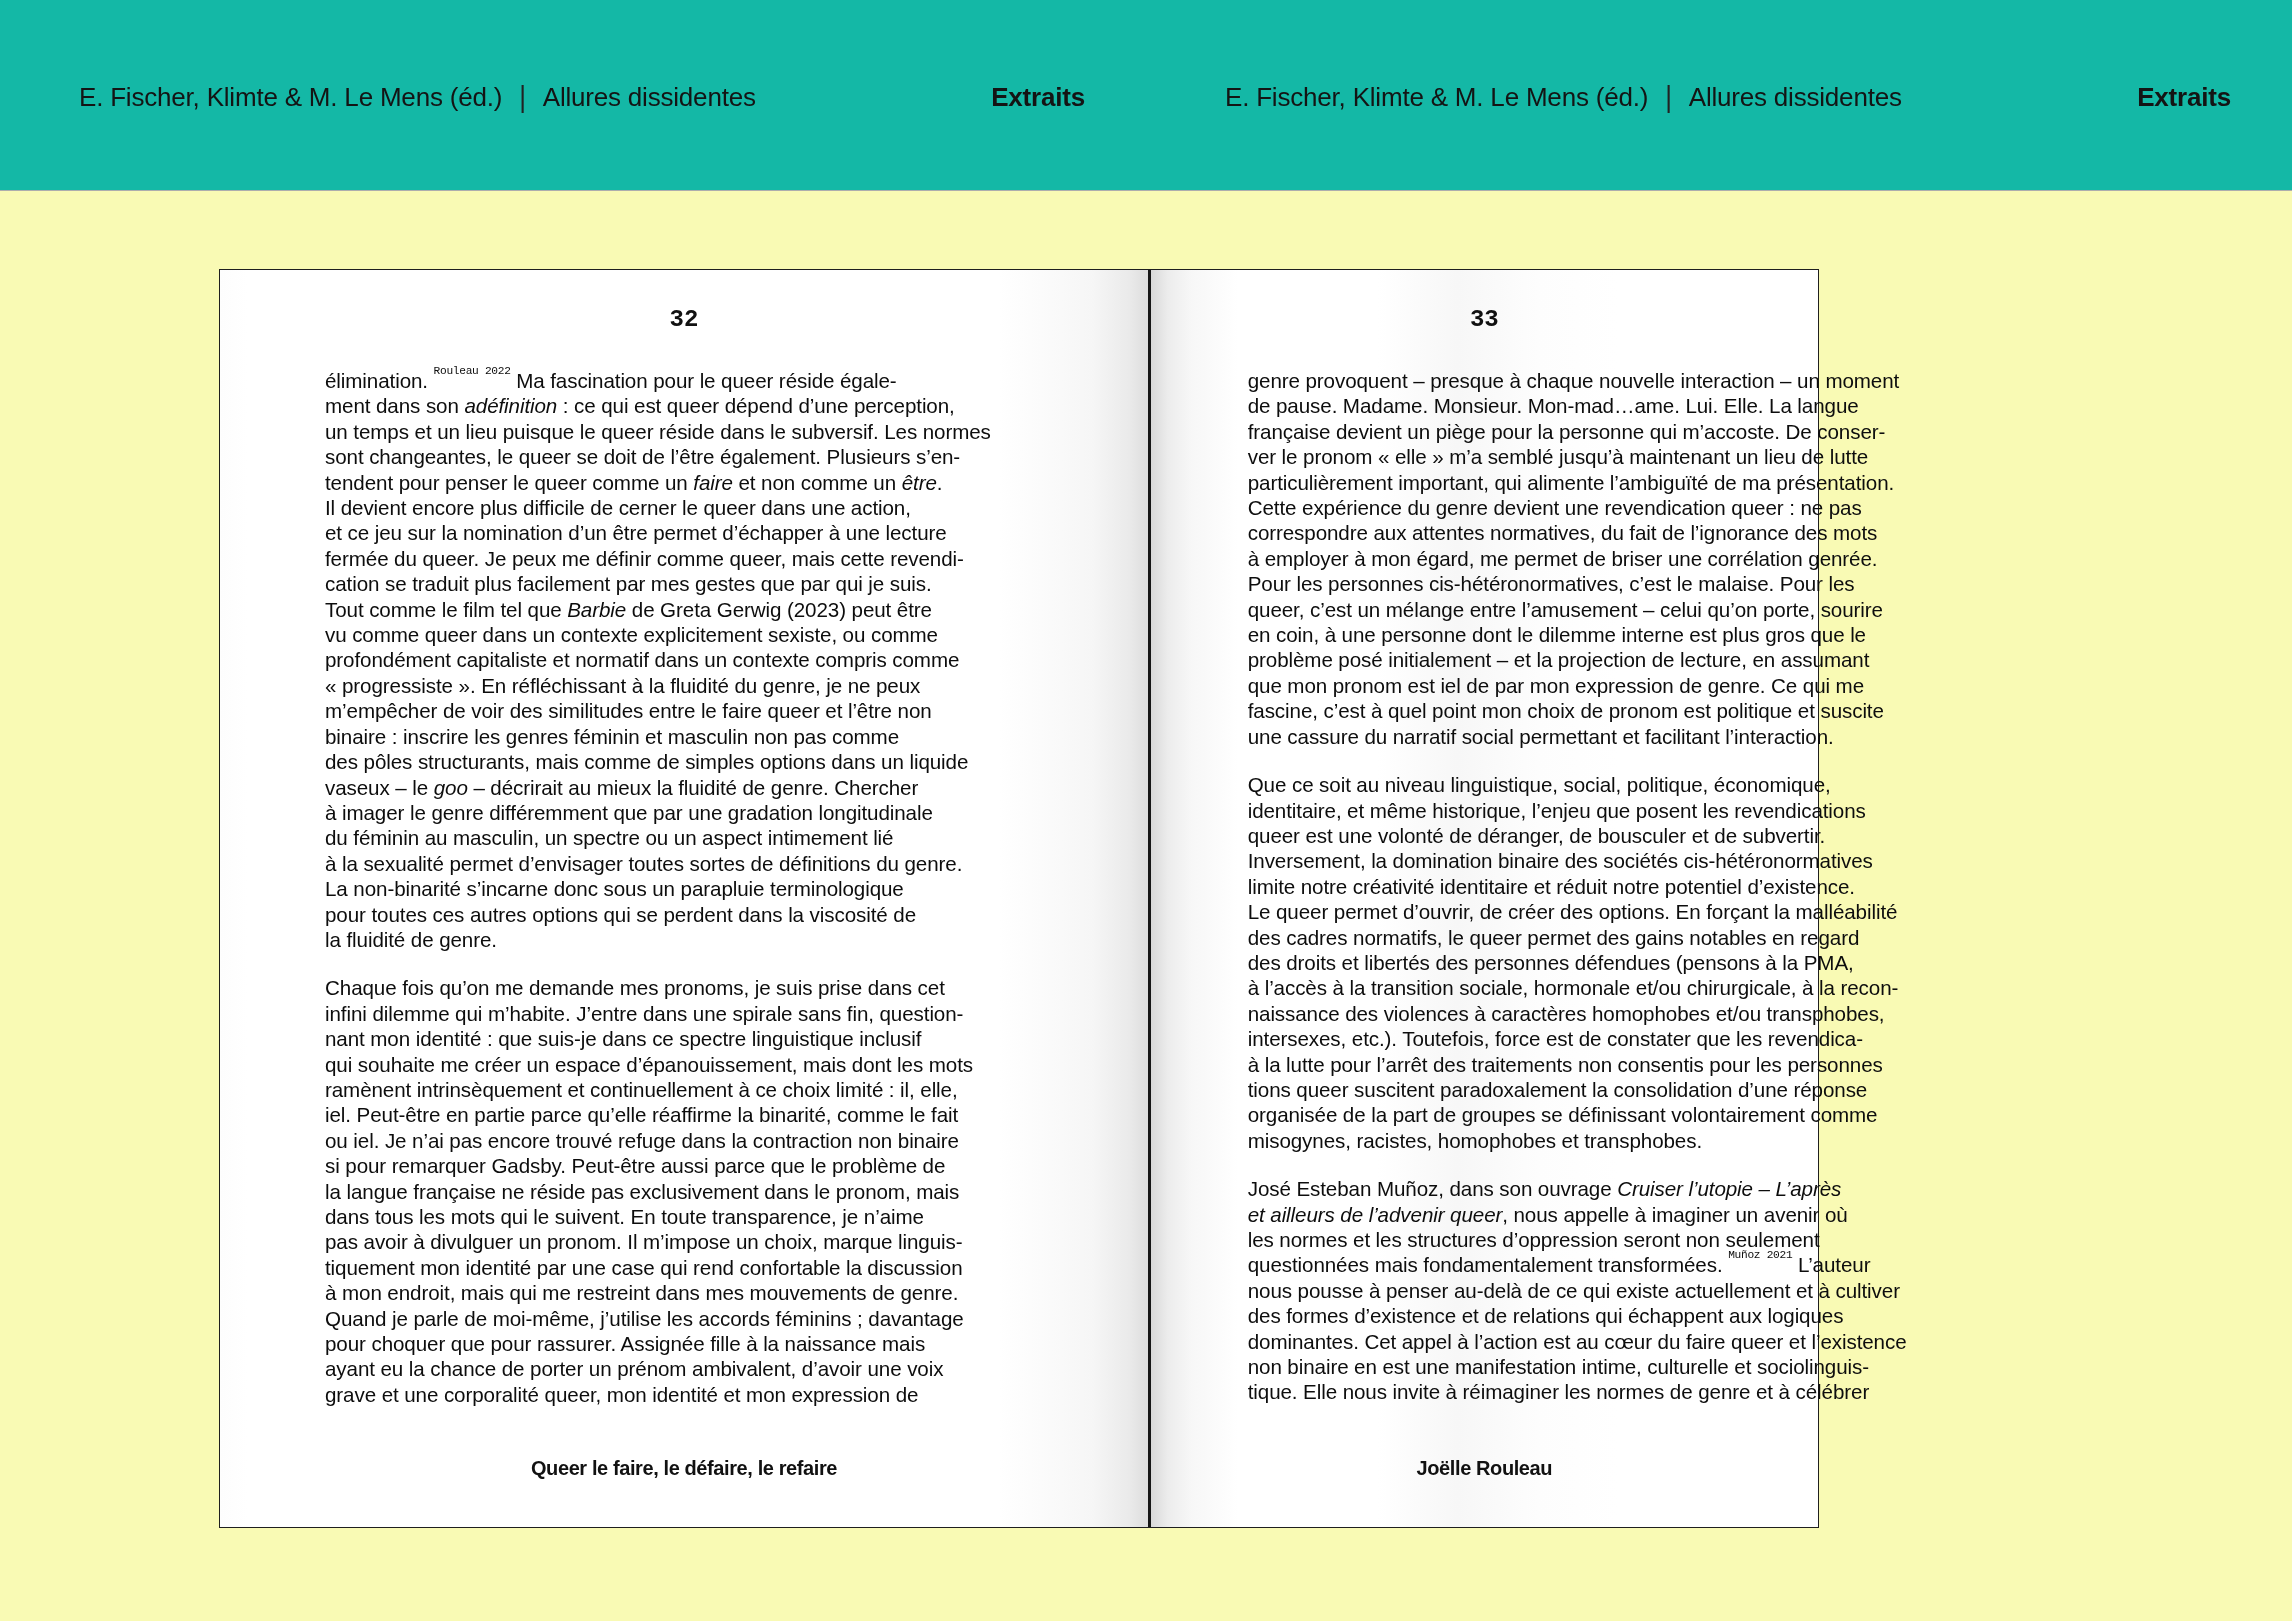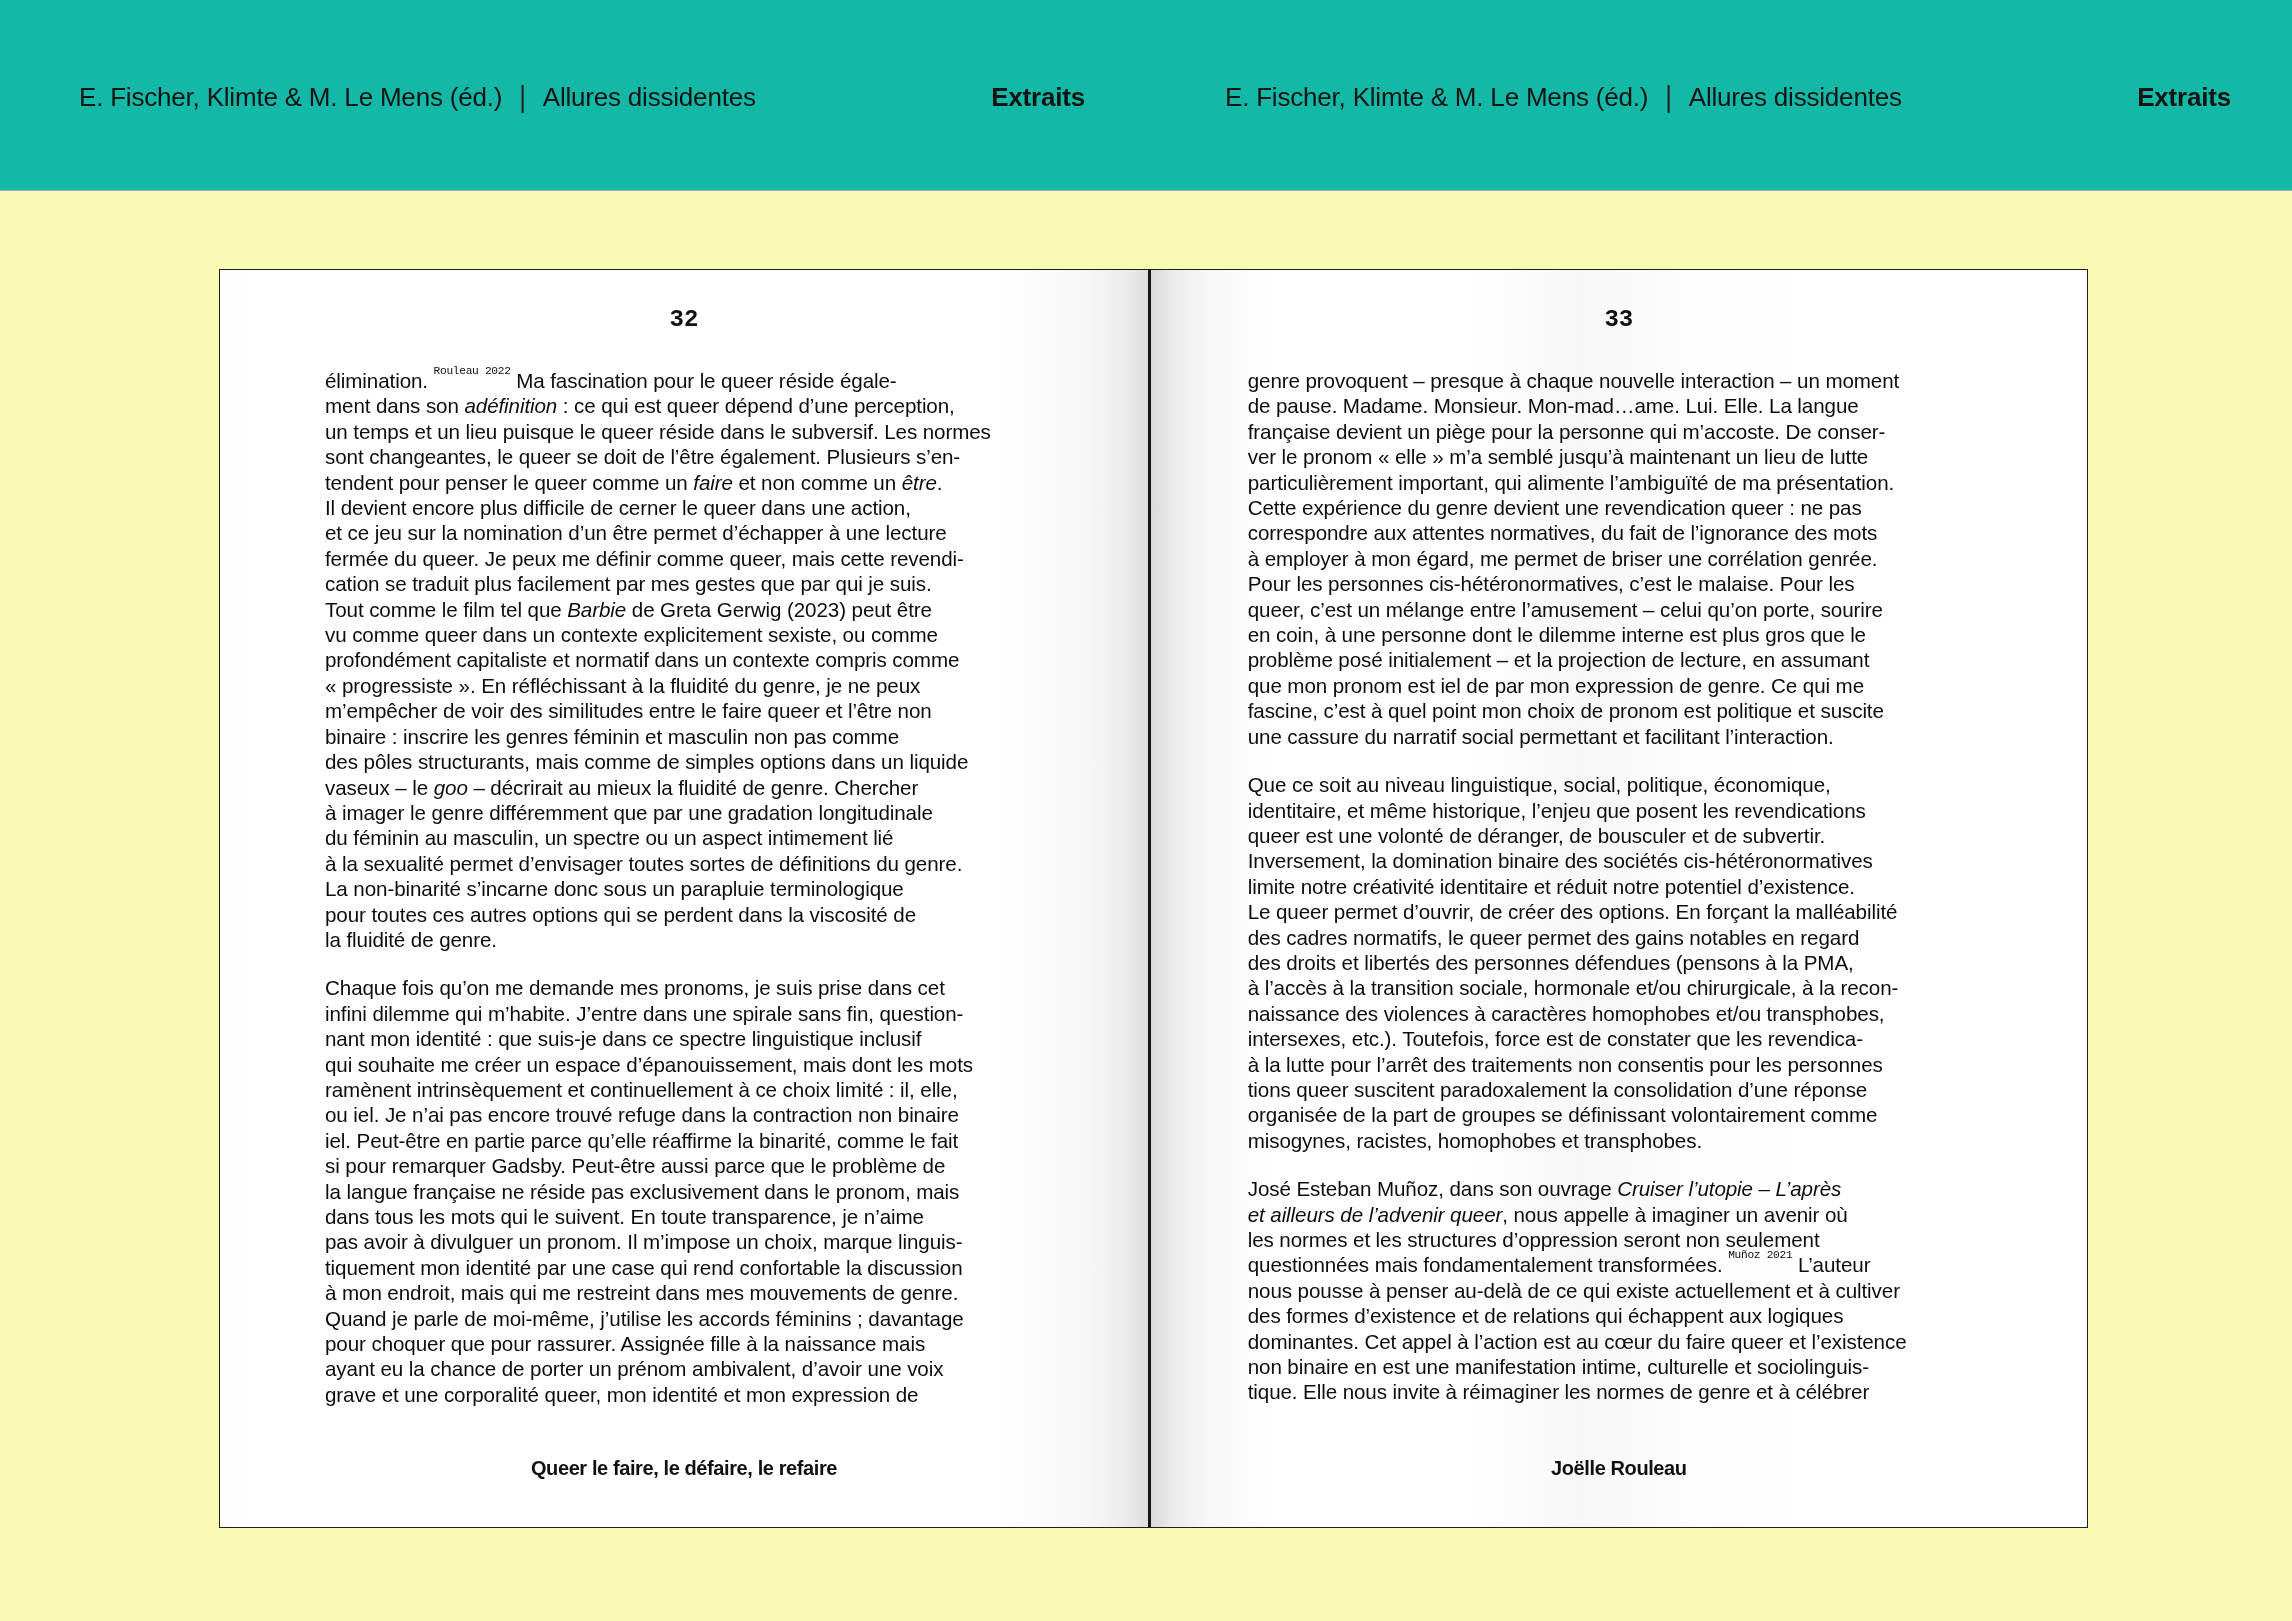--- a/index.html
+++ b/index.html
@@ -19,21 +19,21 @@
     width:1146px;box-sizing:border-box;
     display:flex;align-items:center;justify-content:space-between;
     padding:5.4px 61px 0 79px;
     font-size:26px;letter-spacing:-0.2px;color:#141414;
   }
   .byline{white-space:nowrap;}
   .byline .sep{display:inline-block;padding:0 17px;font-weight:300;color:#222;transform:scaleY(1.15);}
   .section-label{font-weight:bold;white-space:nowrap;}
   
   .book{
-    position:absolute;left:219px;top:269px;width:1869px;height:1259px;
+    position:absolute;left:219px;top:269px;width:1600px;height:1259px;
     box-sizing:border-box;border:1.8px solid #1f1f1f;
     display:flex;background:#fff;justify-content:center;
   }
   .page{position:relative;box-sizing:border-box;height:100%;}
   .page-left{
     width:928px;
     background:linear-gradient(90deg,#fdfdfd 0%,#ffffff 3%,#ffffff 84%,#f6f6f6 94%,#eaeaea 98%,#dddddd 100%);
   }
   .spine{width:2.7px;background:#161616;height:100%;}
   .page-right{
@@ -114,22 +114,22 @@
           <div class="line">La non-binarité s’incarne donc sous un parapluie terminologique</div>
           <div class="line">pour toutes ces autres options qui se perdent dans la viscosité de</div>
           <div class="line">la fluidité de genre.</div>
         </div>
         <div class="para">
           <div class="line">Chaque fois qu’on me demande mes pronoms, je suis prise dans cet</div>
           <div class="line">infini dilemme qui m’habite. J’entre dans une spirale sans fin, question-</div>
           <div class="line">nant mon identité : que suis-je dans ce spectre linguistique inclusif</div>
           <div class="line">qui souhaite me créer un espace d’épanouissement, mais dont les mots</div>
           <div class="line">ramènent intrinsèquement et continuellement à ce choix limité : il, elle,</div>
+          <div class="line">iel. Peut-être en partie parce qu’elle réaffirme la binarité, comme le fait</div>
           <div class="line">ou iel. Je n’ai pas encore trouvé refuge dans la contraction non binaire</div>
-          <div class="line">iel. Peut-être en partie parce qu’elle réaffirme la binarité, comme le fait</div>
           <div class="line">si pour remarquer Gadsby. Peut-être aussi parce que le problème de</div>
           <div class="line">la langue française ne réside pas exclusivement dans le pronom, mais</div>
           <div class="line">dans tous les mots qui le suivent. En toute transparence, je n’aime</div>
           <div class="line">pas avoir à divulguer un pronom. Il m’impose un choix, marque linguis-</div>
           <div class="line">tiquement mon identité par une case qui rend confortable la discussion</div>
           <div class="line">à mon endroit, mais qui me restreint dans mes mouvements de genre.</div>
           <div class="line">Quand je parle de moi-même, j’utilise les accords féminins ; davantage</div>
           <div class="line">pour choquer que pour rassurer. Assignée fille à la naissance mais</div>
           <div class="line">ayant eu la chance de porter un prénom ambivalent, d’avoir une voix</div>
           <div class="line">grave et une corporalité queer, mon identité et mon expression de</div>

